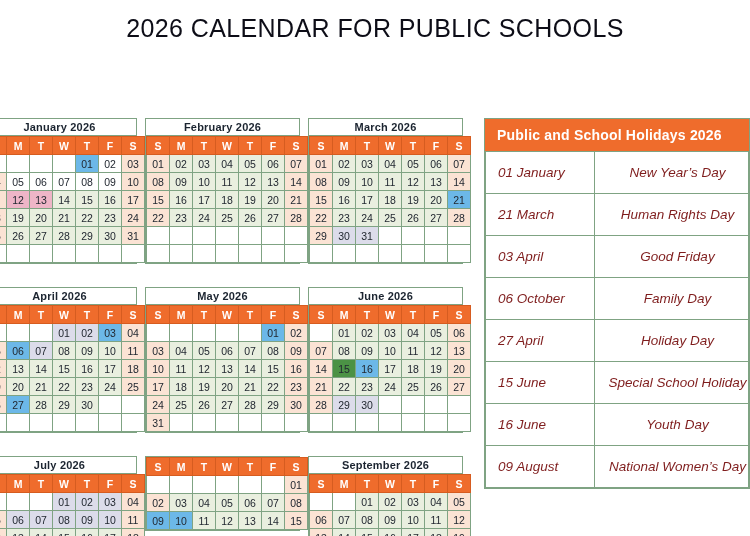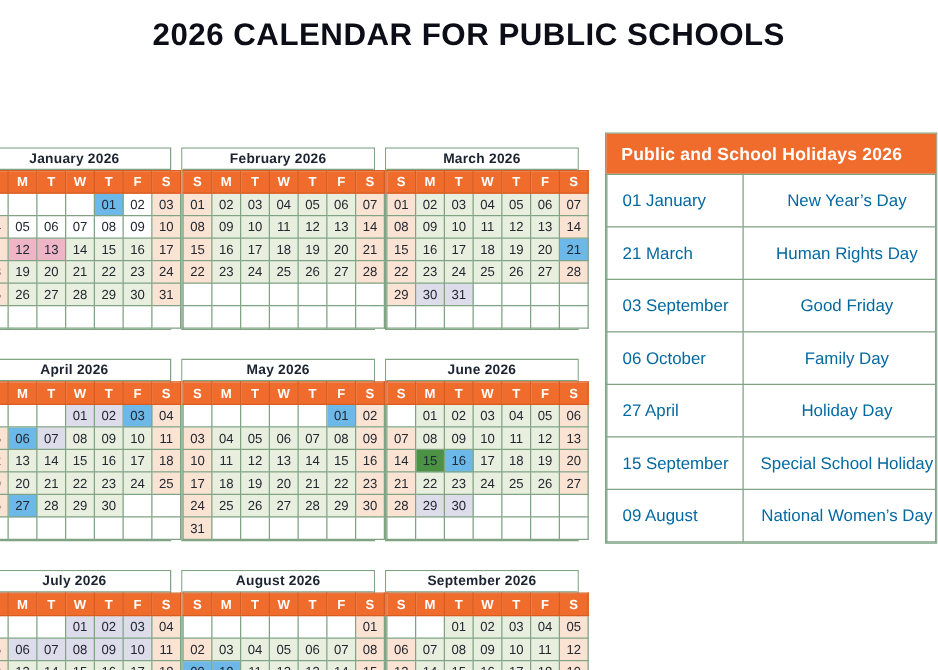--- a/index.html
+++ b/index.html
@@ -19,21 +19,21 @@
   }
 
   
   .page-title {
     position: absolute;
     top: 14px;
     left: 0;
     width: 750px;
     text-align: center;
     font-size: 25px;
-    font-weight: bold;
+    font-weight: normal;
     letter-spacing: 0.4px;
     color: #0d0d17;
     font-family: "Liberation Sans", sans-serif;
     white-space: nowrap;
   }
 
   
   .months-area {
     position: absolute;
     left: -18px;
@@ -89,21 +89,21 @@
   td.d-lav    { background: #dcdcea; }  
   td.d-pink   { background: #eeb5c7; }  
   td.d-blue   { background: #6cb8e8; }  
   td.d-dgreen { background: #4b9245; color:#ffffff; }  
   td.d-empty  { background: #ffffff; }
 
   
   .holidays {
     position: absolute;
     left: 484px;
-    top: 106px;
+    top: 118px;
     width: 266px;
     border: 1px solid #7fa383;
     box-sizing: border-box;
     background: #ffffff;
   }
   .holidays-header {
     background: #ef6c2c;
     color: #ffffff;
     font-size: 14px;
     font-weight: bold;
@@ -112,24 +112,25 @@
   }
   table.htable {
     border-collapse: collapse;
     width: 100%;
     table-layout: fixed;
   }
   table.htable td {
     border: 1px solid #7fa383;
     height: 41px;
     font-size: 13.5px;
-    color: #0369a1;
+    color: #7f1d1d;
     padding: 0 0 0 12px;
     vertical-align: middle;
     font-family: "Liberation Sans", sans-serif;
+    font-style: italic;
   }
   table.htable td.h-date { width: 96px; }
   table.htable td.h-name { width: auto; text-align: center; }
 </style>
 </head>
 <body>
 
 <div id="root">
 
   <div class="page-title">2026 CALENDAR FOR PUBLIC SCHOOLS</div>
@@ -606,21 +607,20 @@
               <td class="d-week">14</td>
               <td class="d-week">15</td>
               <td class="d-week">16</td>
               <td class="d-week">17</td>
               <td class="d-wkend">18</td>
             </tr>
           </tbody>
         </table>
       </div>
       <div class="month-block" style="left: 163px; top: 338px;">
-        <div class="month-title">August 2026</div>
         <table class="mtable">
           <thead>
             <tr>
               <th>S</th>
               <th>M</th>
               <th>T</th>
               <th>W</th>
               <th>T</th>
               <th>F</th>
               <th>S</th>
@@ -710,34 +710,38 @@
       <tbody>
           <tr>
             <td class="h-date">01 January</td>
             <td class="h-name">New Year’s Day</td>
           </tr>
           <tr>
             <td class="h-date">21 March</td>
             <td class="h-name">Human Rights Day</td>
           </tr>
           <tr>
-            <td class="h-date">03 September</td>
+            <td class="h-date">03 April</td>
             <td class="h-name">Good Friday</td>
           </tr>
           <tr>
             <td class="h-date">06 October</td>
             <td class="h-name">Family Day</td>
           </tr>
           <tr>
             <td class="h-date">27 April</td>
             <td class="h-name">Holiday Day</td>
           </tr>
           <tr>
-            <td class="h-date">15 September</td>
+            <td class="h-date">15 June</td>
             <td class="h-name">Special School Holiday</td>
+          </tr>
+          <tr>
+            <td class="h-date">16 June</td>
+            <td class="h-name">Youth Day</td>
           </tr>
           <tr>
             <td class="h-date">09 August</td>
             <td class="h-name">National Women’s Day</td>
           </tr>
         </tbody>
     </table>
   </div>
 
 </div>

